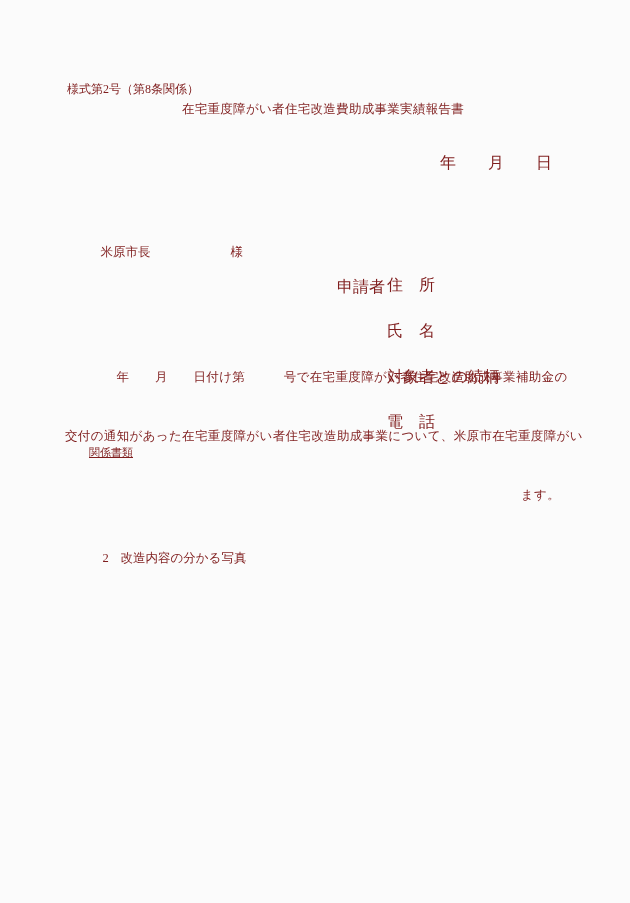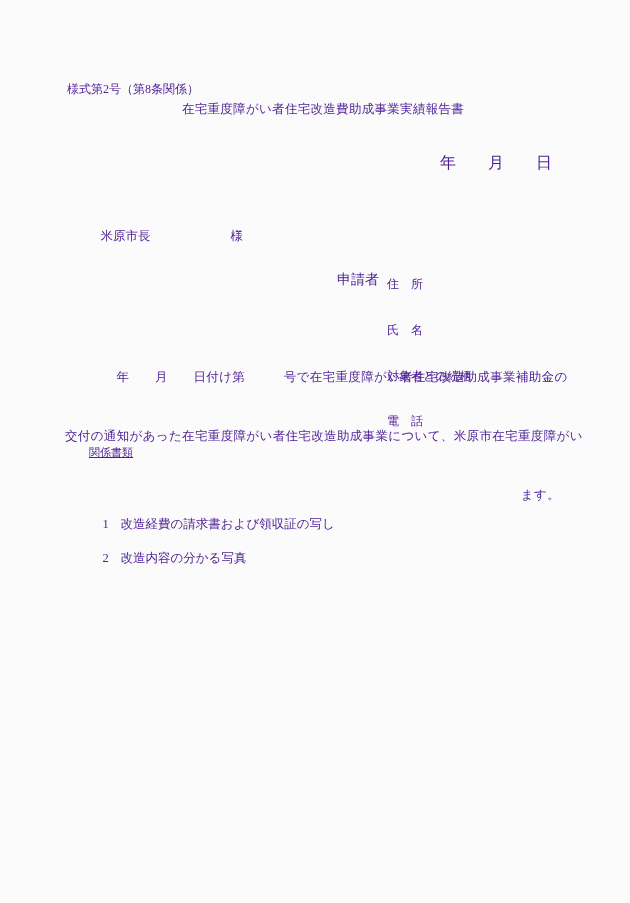--- a/index.html
+++ b/index.html
@@ -6,21 +6,21 @@
     margin: 0;
     padding: 0;
     background: #ffffff;
   }
   .page {
     position: relative;
     width: 630px;
     height: 903px;
     background: #fbfbfb;
     font-family: "Liberation Serif", "DejaVu Serif", serif;
-    color: #4c1d95;
+    color: #7f1d1d;
     overflow: hidden;
   }
   .abs { position: absolute; white-space: pre; }
 
   .form-number {
     left: 67px; top: 81px;
     font-size: 12px;
   }
   .doc-title {
     left: 0; top: 101px;
@@ -31,29 +31,29 @@
     white-space: pre;
   }
   .date-line {
     left: 440px; top: 153px;
     font-size: 16px;
   }
   .addressee {
     left: 88px; top: 213px;
     font-size: 12.5px;
   }
-  .addressee .name { display: inline-block; width: 130px; }
+  .addressee .name { display: inline-block; width: 130px; margin-top: 16px; }
   .applicant-label {
-    left: 337px; top: 271px;
-    font-size: 14px;
+    left: 337px; top: 277px;
+    font-size: 16px;
     text-align: center;
   }
   .applicant-fields {
     left: 387px; top: 247px;
-    font-size: 12px;
+    font-size: 16px;
     line-height: 15.2px;
   }
   .body-paragraph {
     left: 65px; top: 329px;
     width: 495px;
     font-size: 12.5px;
     letter-spacing: 0.35px;
     line-height: 19.6px;
     white-space: pre;
     text-align: right;
@@ -96,21 +96,18 @@
   </div>
 
   <div class="abs body-paragraph">
     <div>　　　　年　　月　　日付け第　　　号で在宅重度障がい者住宅改造助成事業補助金の</div>
     <div>交付の通知があった在宅重度障がい者住宅改造助成事業について、米原市在宅重度障がい</div>
     <div>ます。</div>
   </div>
 
   <div class="abs related-heading">関係書類</div>
 
-  <div class="abs related-item item-0">
-    <span class="num">1</span><span>改造経費の請求書および領収証の写し</span>
-  </div>
 
   <div class="abs related-item item-1">
     <span class="num">2</span><span>改造内容の分かる写真</span>
   </div>
 
 </div>
 
 </body></html>

